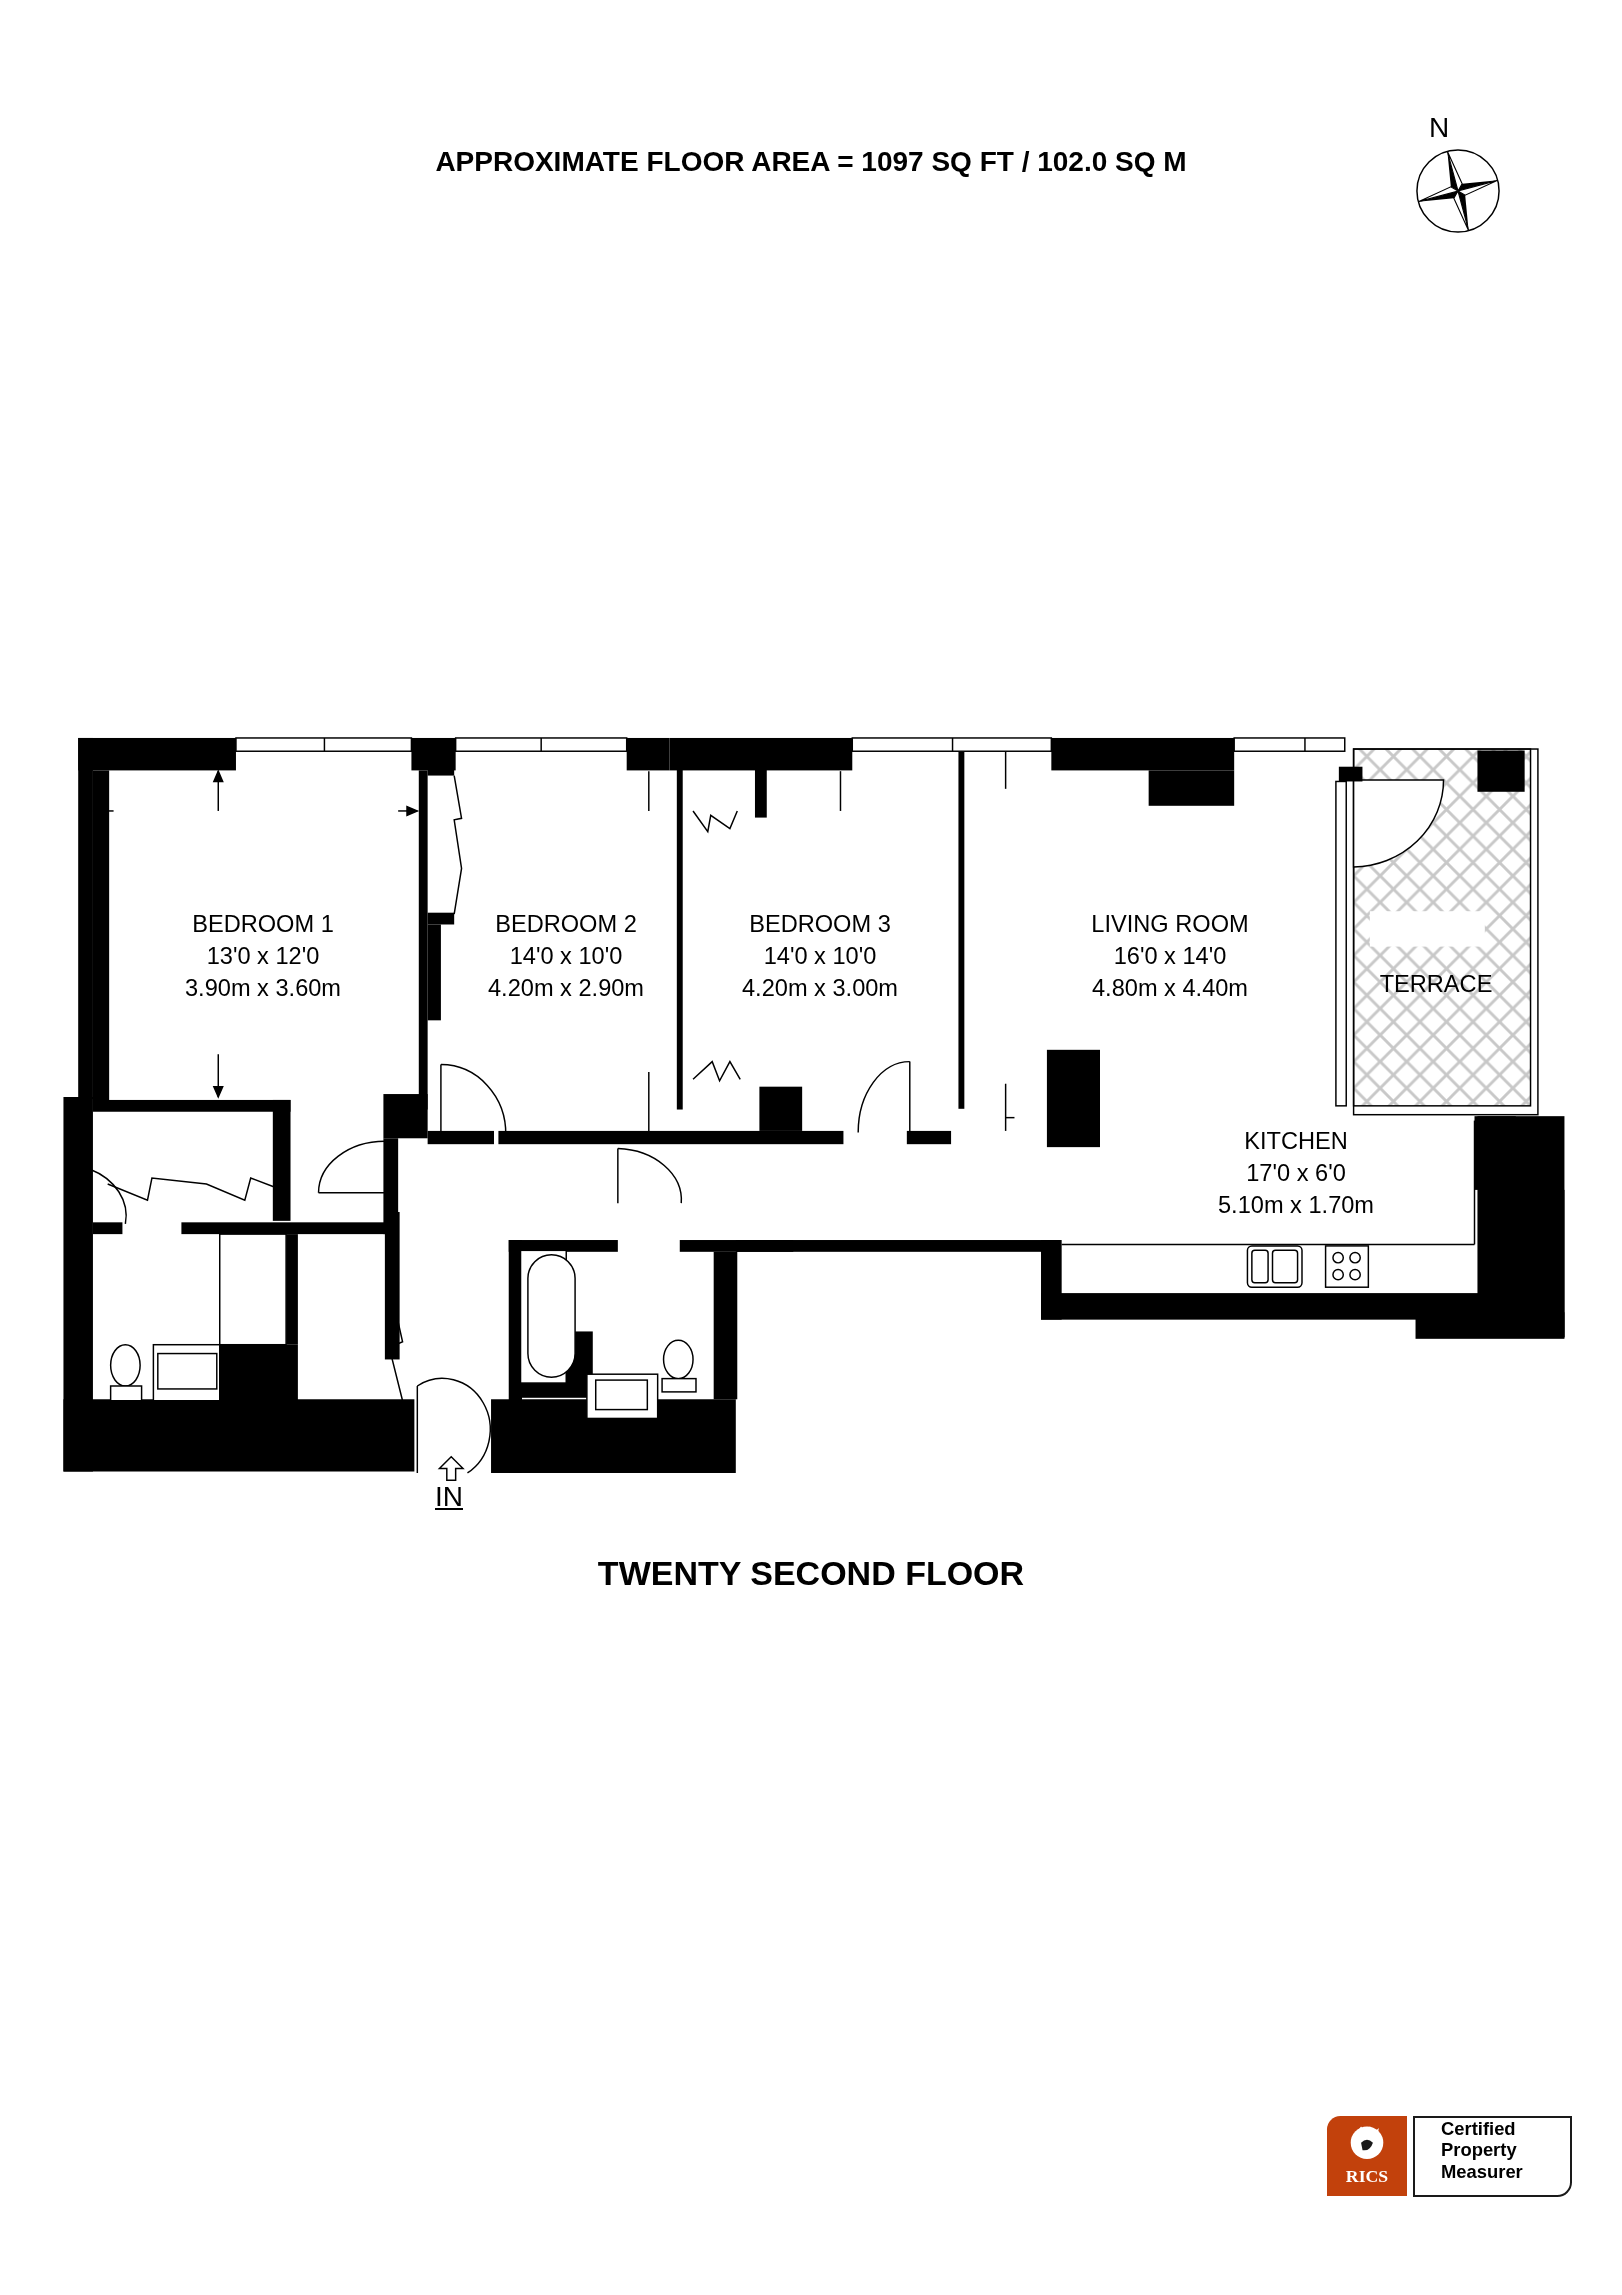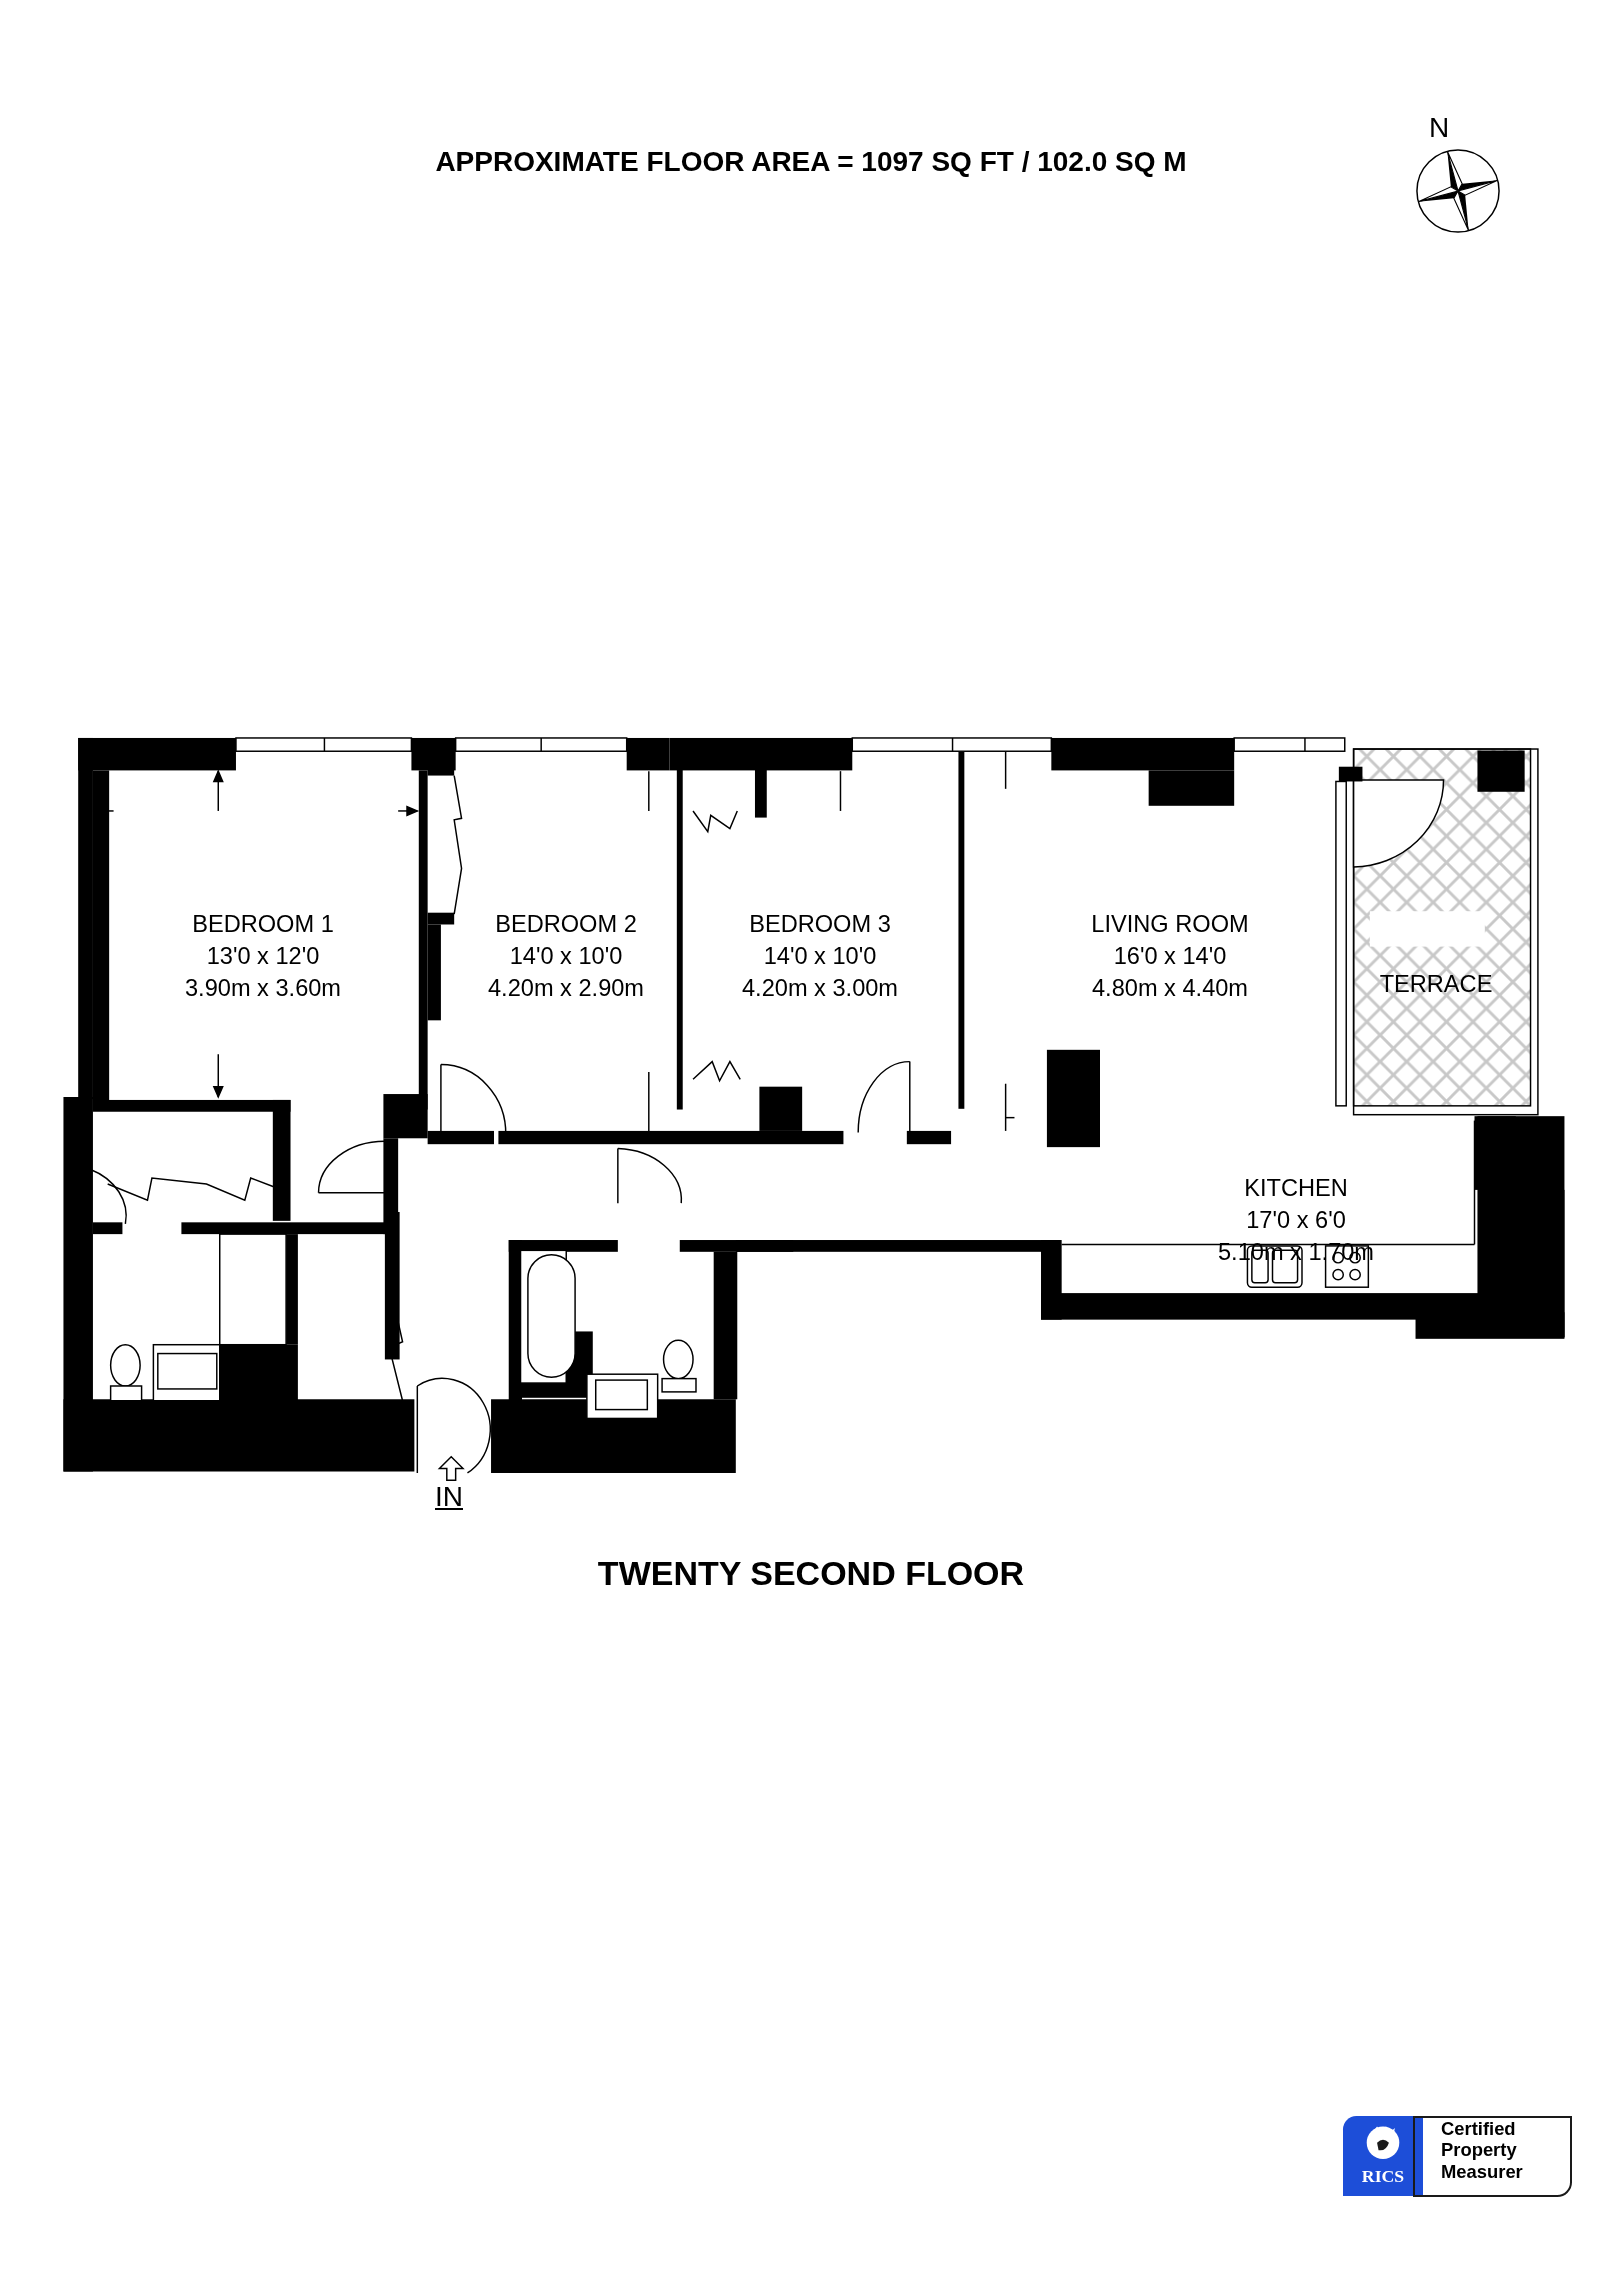--- a/index.html
+++ b/index.html
@@ -8,22 +8,22 @@
   .abs { position: absolute; }
   .title-top { left: 0; width: 1622px; top: 146px; text-align: center;
                font-weight: bold; font-size: 28px; letter-spacing: 0px; }
   .compass-n { left: 1429px; top: 112px; font-size: 28px; }
   .plan { left: 0; top: 0; }
   .room-label { position: absolute; text-align: center; font-size: 23.6px; line-height: 32px; white-space: nowrap; transform: translateX(-50%); }
   .floor-label { left: 0; width: 1622px; top: 1554px; text-align: center; font-weight: bold; font-size: 34px; }
   .in-label { left: 435px; top: 1481px; font-size: 28px; text-decoration: underline; }
   .footer { left: 44px; width: 1268px; top: 2110px; text-align: center; font-weight: bold; font-size: 23.6px; line-height: 32px; }
   .rics { left: 1327px; top: 2116px; width: 248px; height: 80px; }
-  .rics-left { position: absolute; left: 0; top: 0; width: 80px; height: 80px; background: #1d4ed8;
-               border-radius: 13.3px 0 0 0; color: #fff; margin-left: 16px; }
+  .rics-left { position: absolute; left: 0; top: 0; width: 80px; height: 80px; background: #c2410c;
+               border-radius: 13.3px 0 0 0; color: #fff; }
   .rics-left .rics-text { position: absolute; left: 0; width: 80px; bottom: 8.8px; text-align: center; font-weight: bold; font-family: "Liberation Serif", serif; font-size: 17.7px; }
   .rics-right { position: absolute; left: 86px; top: 0; width: 155px; height: 77px; border: 2.2px solid #1a1a1a;
                 border-radius: 0 0 14.7px 0; }
   .rics-right div { font-weight: bold; font-size: 18.4px; line-height: 21.4px; padding-left: 26px; }
 </style>
 </head>
 <body>
 
 <div class="abs title-top">APPROXIMATE FLOOR AREA = 1097 SQ FT / 102.0 SQ M</div>
 <div class="abs compass-n">N</div>
@@ -217,21 +217,21 @@
   <div>4.20m x 3.00m</div>
 </div>
 <div class="room-label" style="left:1170px; top:908px;">
   <div>LIVING ROOM</div>
   <div>16'0 x 14'0</div>
   <div>4.80m x 4.40m</div>
 </div>
 <div class="room-label" style="left:1436px; top:968px;">
   <div>TERRACE</div>
 </div>
-<div class="room-label" style="left:1296px; top:1172px;">
+<div class="room-label" style="left:1296px; top:1125px;">
   <div>KITCHEN</div>
   <div>17'0 x 6'0</div>
   <div>5.10m x 1.70m</div>
 </div>
 
 <div class="abs in-label">IN</div>
 
 <div class="abs floor-label">TWENTY SECOND FLOOR</div>
 
 <div class="abs footer">

